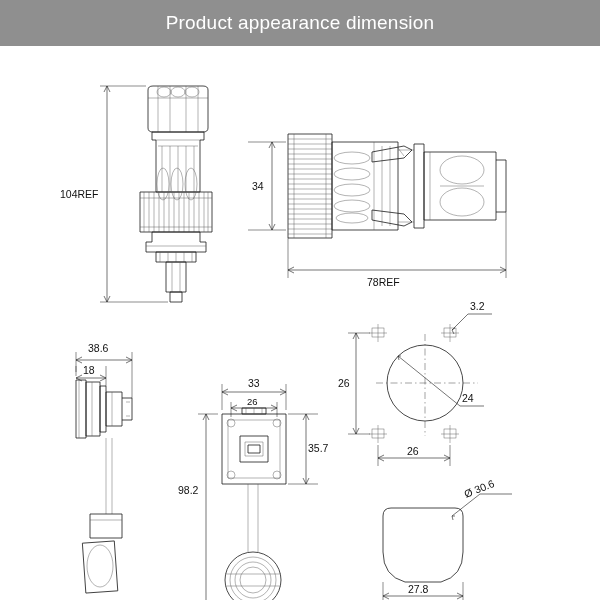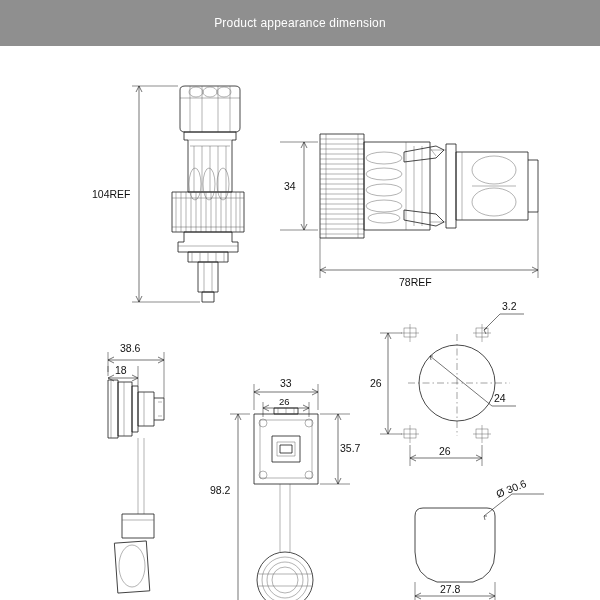--- a/index.html
+++ b/index.html
@@ -31,32 +31,31 @@
   }
   .header-title {
     position: absolute;
     left: 0;
     top: 0;
     width: 600px;
     height: 46px;
     line-height: 46px;
     text-align: center;
     color: #ffffff;
-    font-size: 12px;
+    font-size: 19px;
     font-family: "Liberation Sans", sans-serif;
     letter-spacing: 0.2px;
   }
   
   .canvas {
     position: absolute;
     left: 0;
     top: 46px;
     width: 522px;
     height: 554px;
-    margin-left: 32px;
   }
   svg.draw {
     display: block;
     width: 600px;
     height: 554px;
   }
   .ln { stroke: #1a1a1a; stroke-width: 0.8; fill: none; }
   .ln-hair { stroke: #555; stroke-width: 0.45; fill: none; }
   .dim { stroke: #1a1a1a; stroke-width: 0.6; fill: none; }
   .ext { stroke: #1a1a1a; stroke-width: 0.5; fill: none; }

